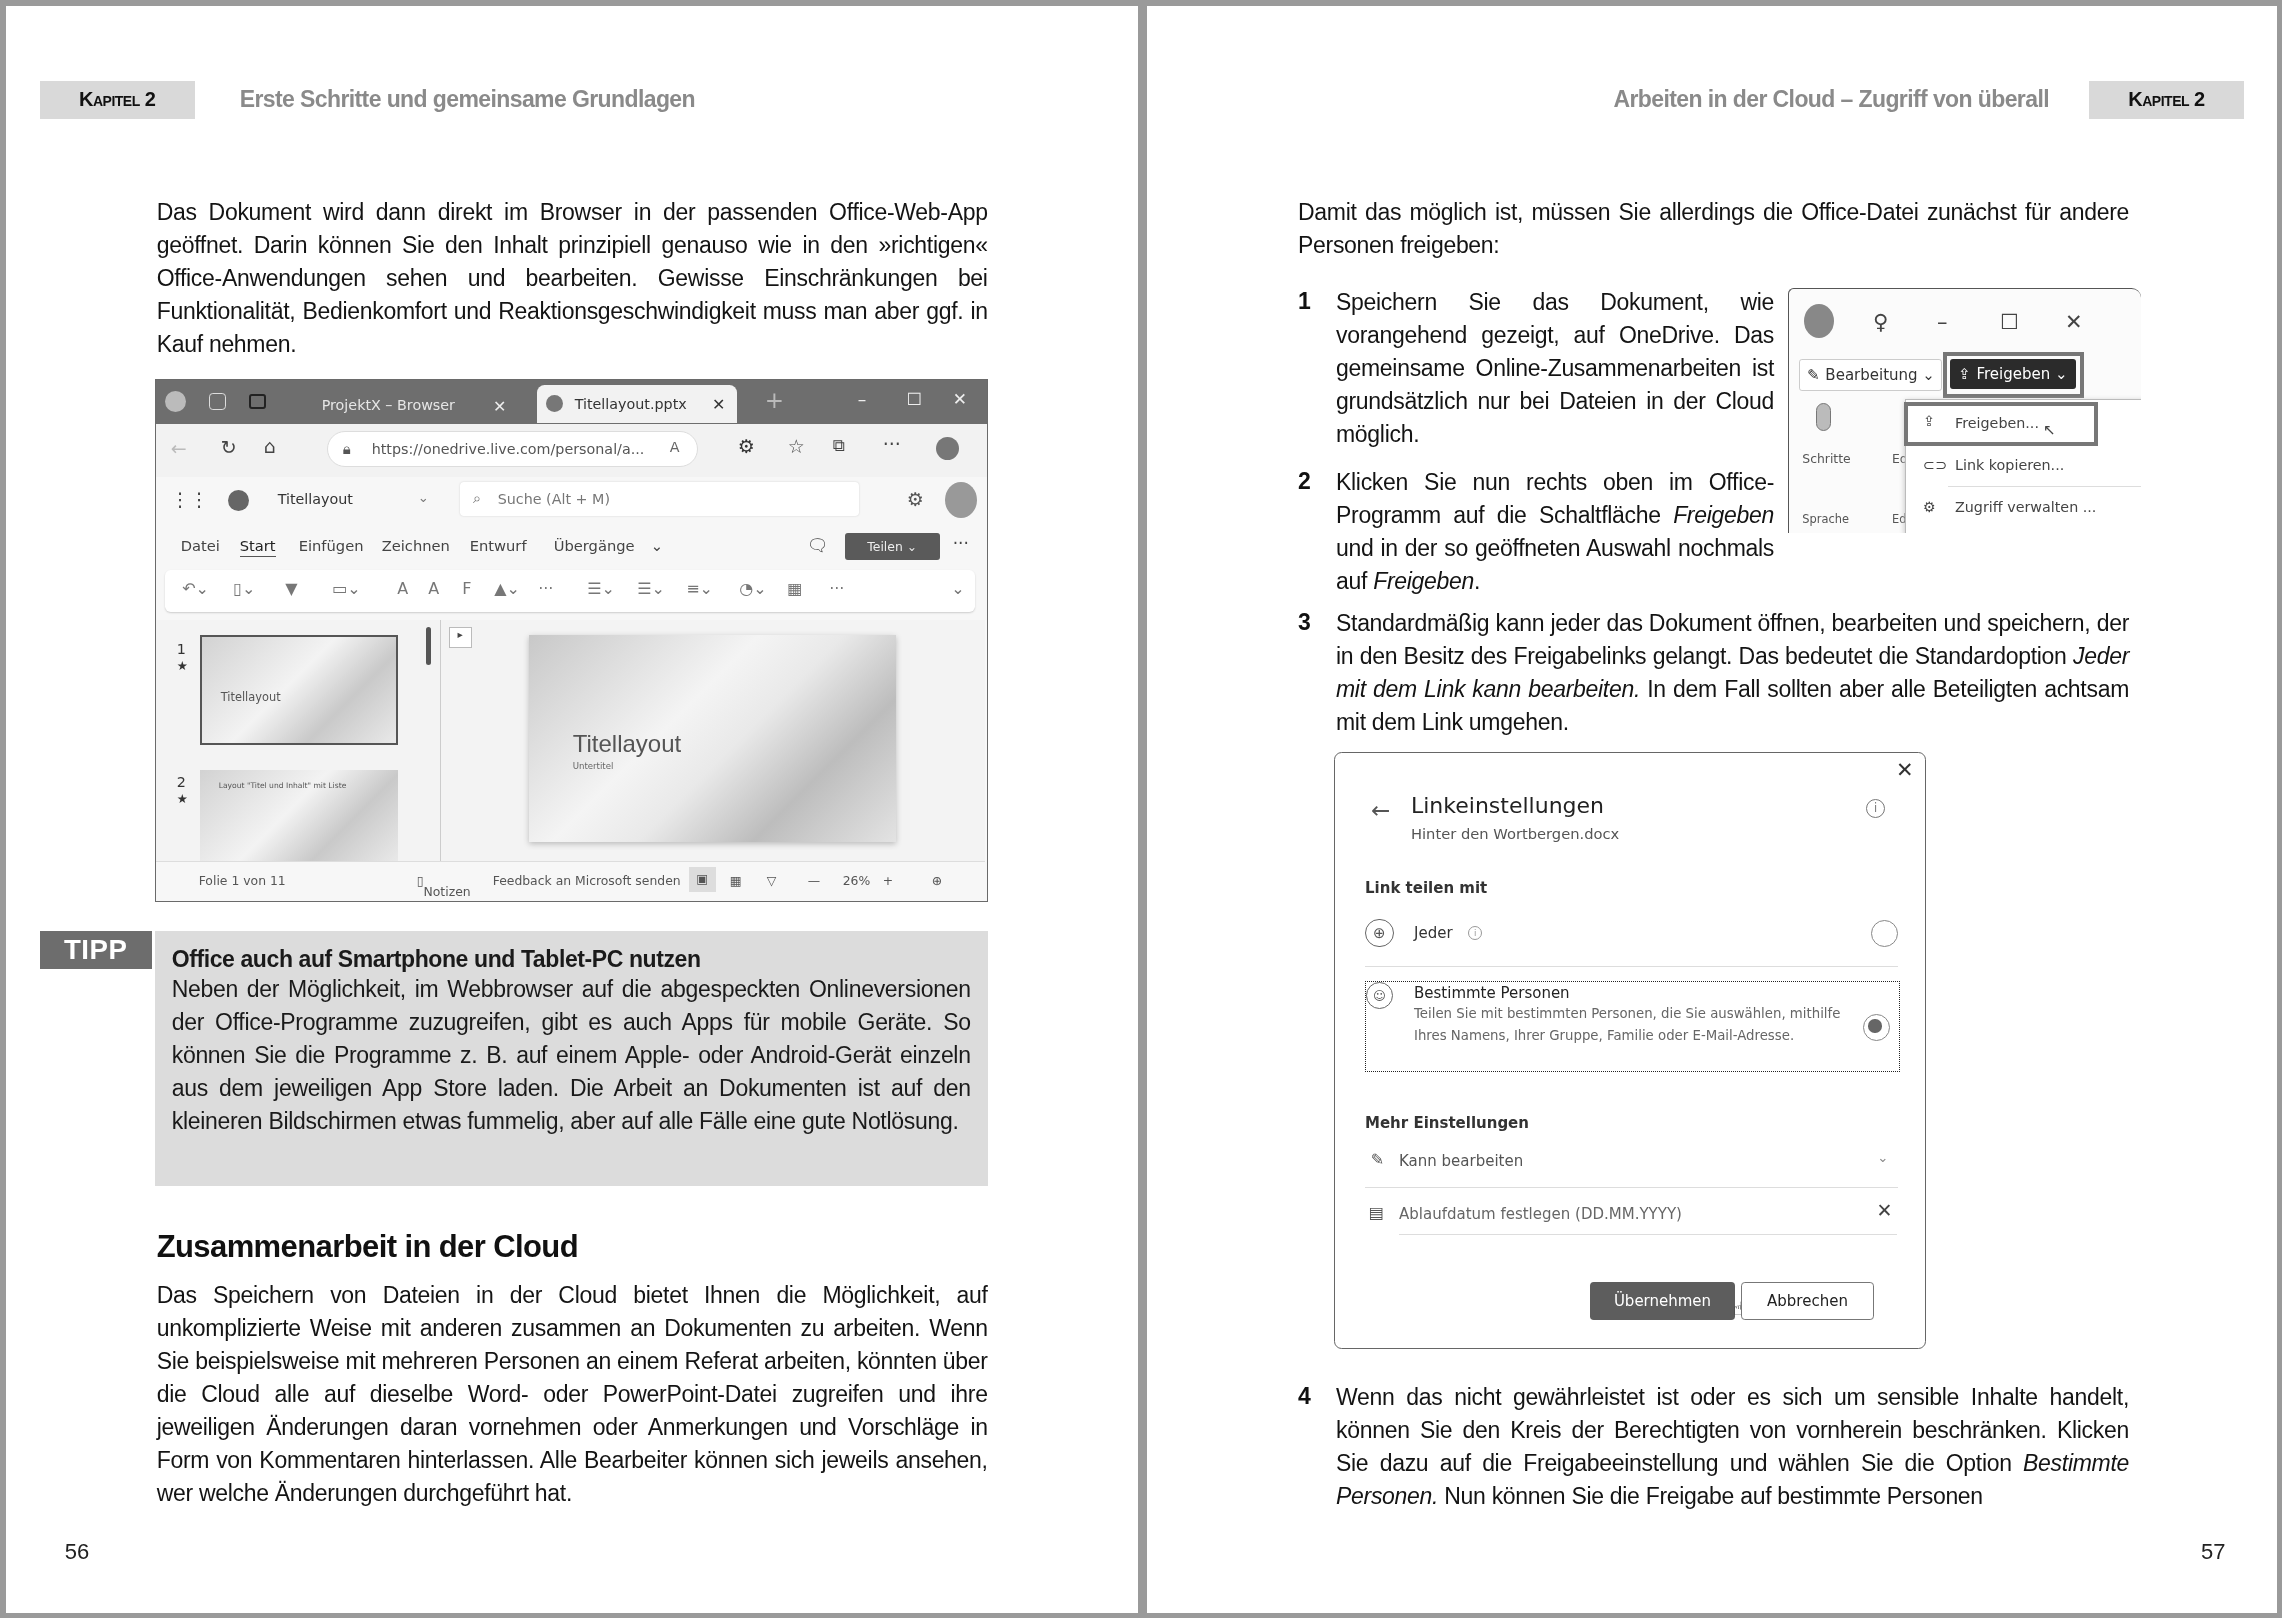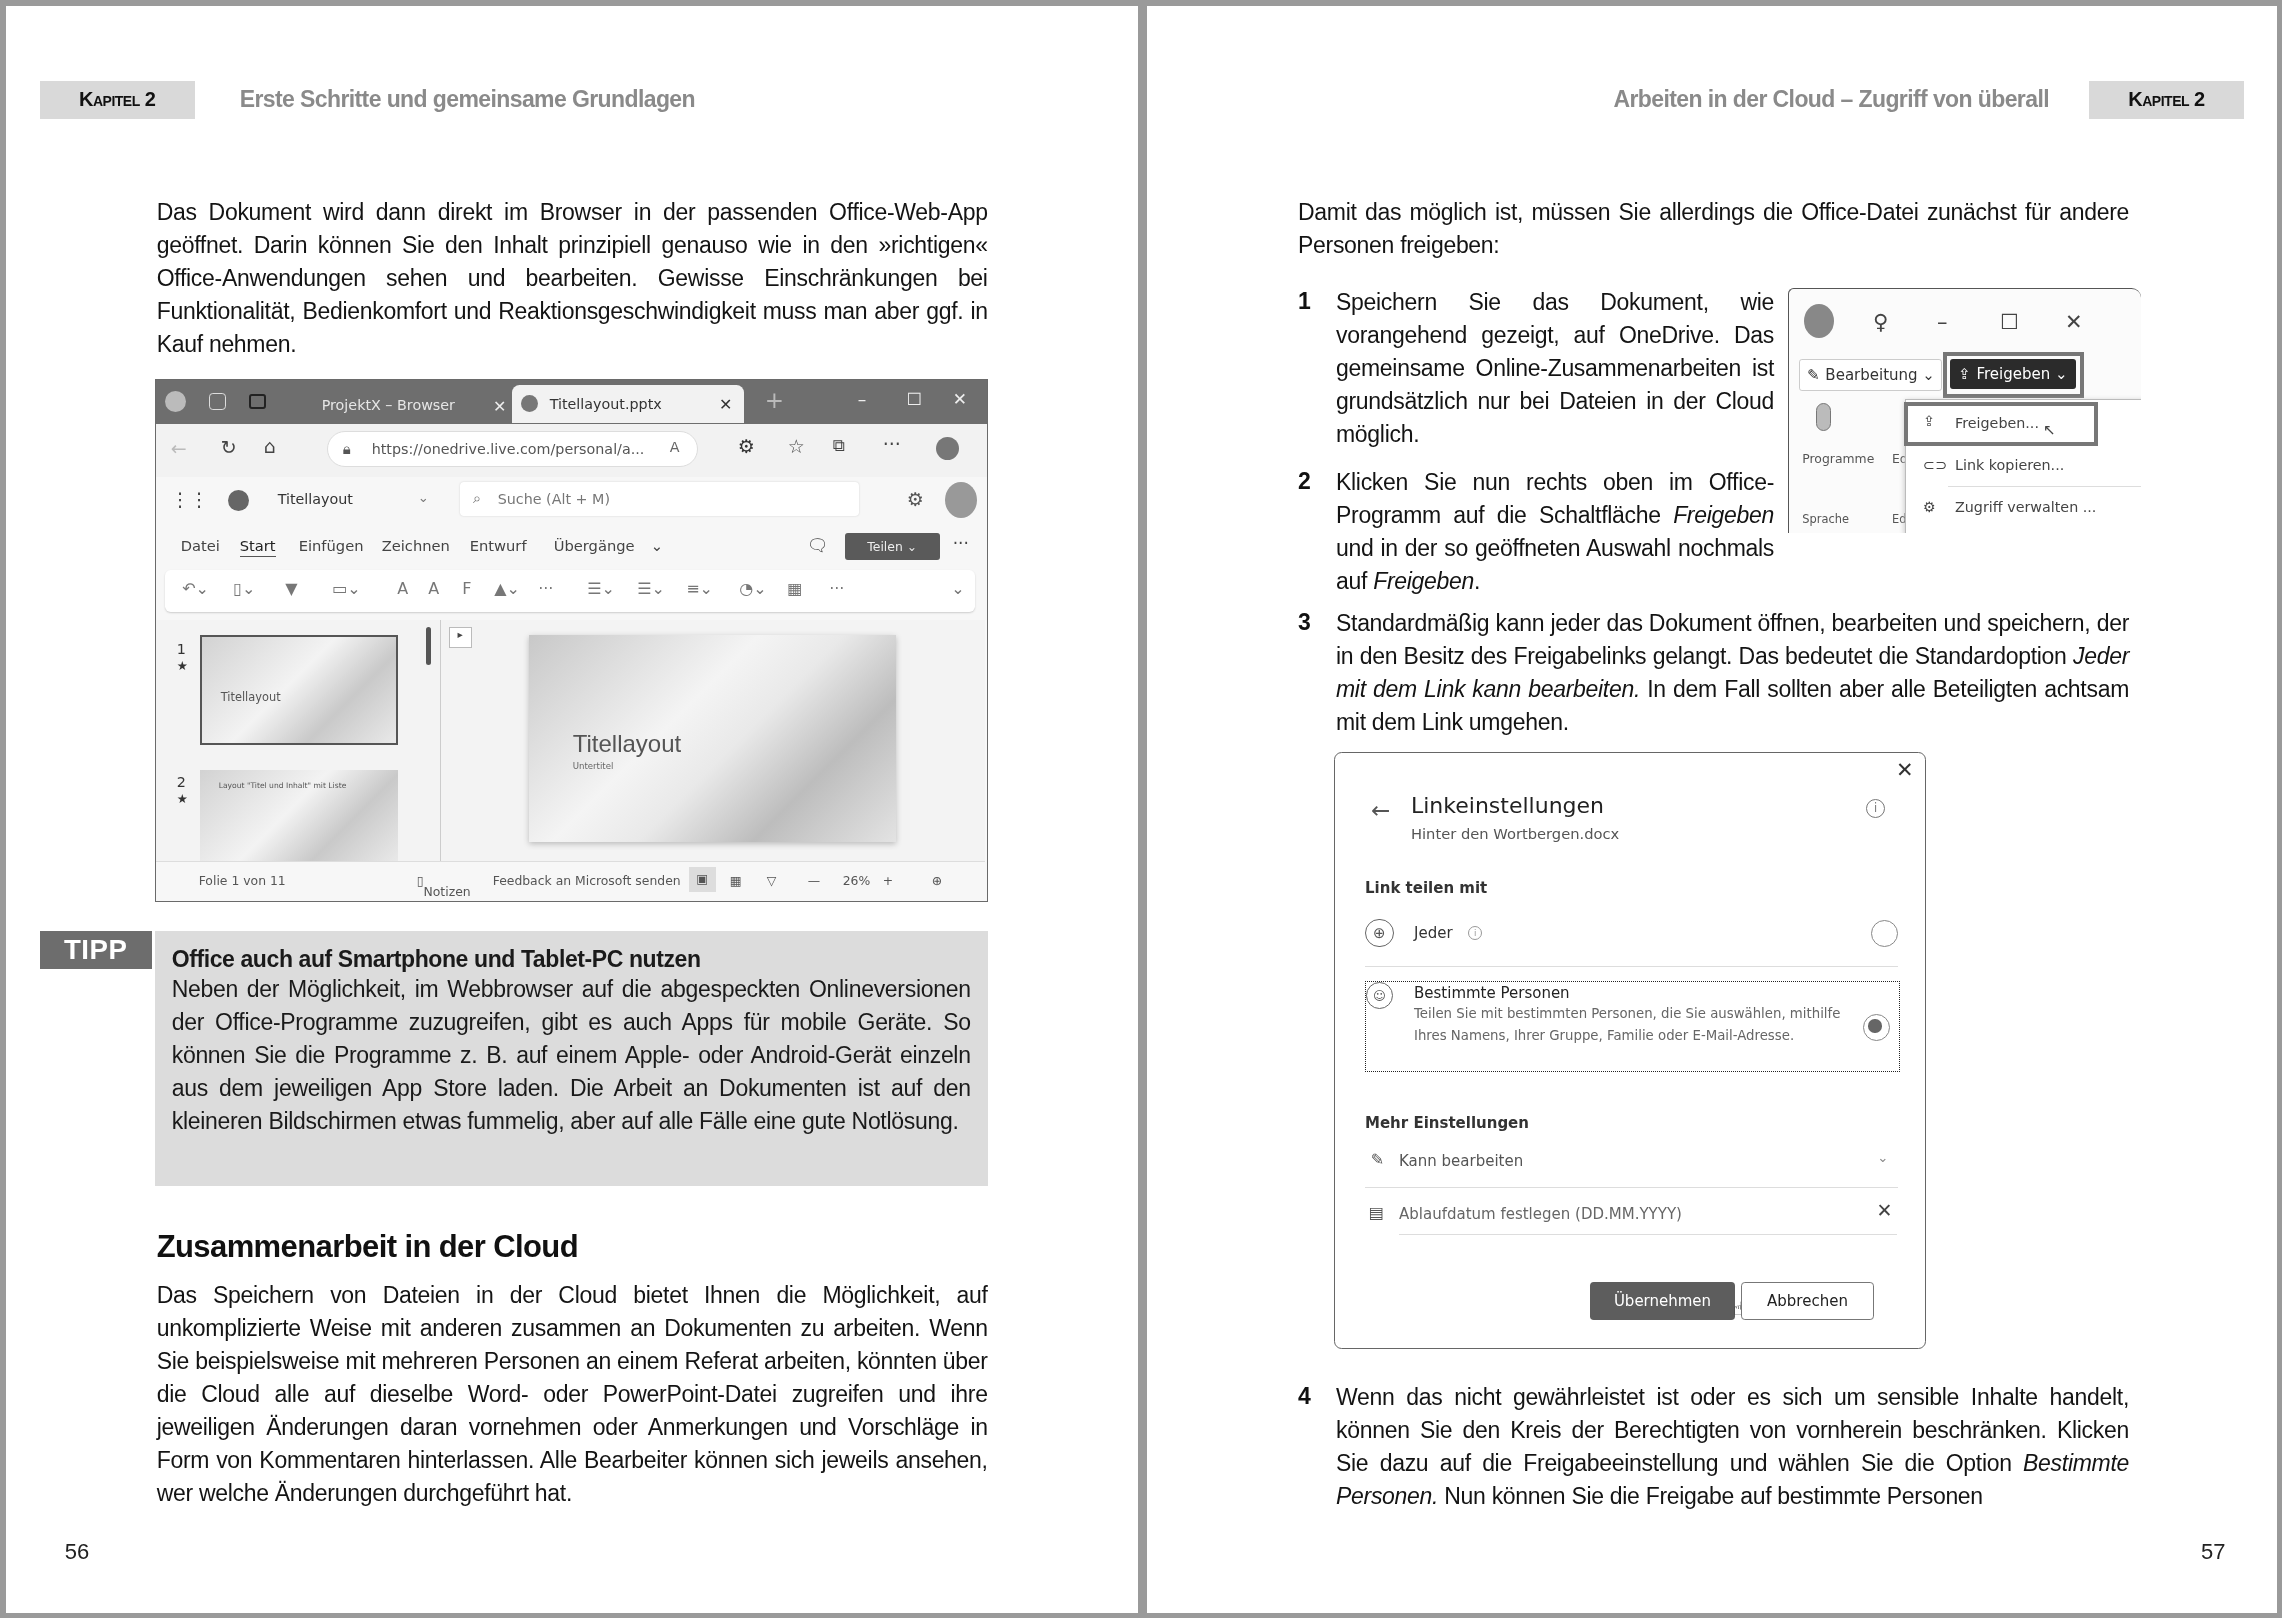--- a/index.html
+++ b/index.html
@@ -29,21 +29,21 @@
     display: flex; align-items: center; justify-content: center; letter-spacing: 0.5px; }
   .tipp-box { position: absolute; left: 149px; top: 925px; width: 833px; height: 255px; background: #dcdcdc; padding: 14.3px 17px 0 17px; }
   .tipp-title { font-weight: bold; font-size: 23px; line-height: 28.5px; letter-spacing: -0.4px; }
   .tipp-body { font-size: 23px; line-height: 33px; text-align: justify; letter-spacing: -0.3px; }
 
   
   .browser { position: absolute; left: 149px; top: 373px; width: 833px; height: 523px; background: #f7f7f7; border: 1.9px solid #6a6a6a; overflow: hidden; font-family: "DejaVu Sans", sans-serif; color: #444; }
   .tabbar { height: 44px; background: #6e6e6e; position: relative; }
   .tabbar .ic { position: absolute; top: 11.4px; width: 21px; height: 21px; }
   .tab-inactive { position: absolute; left: 143px; top: 7.6px; width: 219px; height: 36px; color: #e6e6e6; font-size: 14.3px; display: flex; align-items: center; padding-left: 23px; }
-  .tab-active { position: absolute; left: 356px; top: 5.7px; width: 232px; height: 38px; background: #f2f2f2; border-radius: 7.6px 7.6px 0 0; font-size: 14.3px; color: #333; display: flex; align-items: center; padding-left: 38px; }
+  .tab-active { position: absolute; left: 381px; top: 5.7px; width: 200px; height: 38px; background: #f2f2f2; border-radius: 7.6px 7.6px 0 0; font-size: 14.3px; color: #333; display: flex; align-items: center; padding-left: 38px; }
   .tab-x { position: absolute; right: 11.4px; top: 9.5px; font-size: 16px; }
   .addrbar { height: 53px; background: #f2f2f2; position: relative; }
   .url { position: absolute; left: 171px; top: 7.6px; width: 371px; height: 36px; border-radius: 18px; background: #fff; border: 1px solid #ddd; font-size: 14.3px; color: #555; display: flex; align-items: center; padding-left: 44px; }
   .apphead { height: 49px; background: #f7f7f7; position: relative; }
   .search { position: absolute; left: 304px; top: 5.7px; width: 399px; height: 34px; background: #fff; border-radius: 3.8px; font-size: 14.3px; color: #777; display: flex; align-items: center; padding-left: 38px; box-shadow: 0 0 1.9px #ccc; }
   .menubar { height: 42px; position: relative; font-size: 14.7px; color: #444; }
   .menubar span.mi { position: absolute; top: 11.4px; }
   .menubar span.active { border-bottom: 1.9px solid #555; padding-bottom: 1.9px; color: #222; }
   .share-btn { position: absolute; left: 689px; top: 7.6px; width: 95px; height: 27px; background: #5a5a5a; border-radius: 2.9px; color: #eee; font-size: 12.4px; display: flex; align-items: center; justify-content: center; }
   .ribbon { position: absolute; left: 9.5px; top: 190px; width: 810px; height: 42px; background: #fff; border-radius: 5.7px; box-shadow: 0 1px 1.9px #ccc; font-size: 16px; color: #777; }
@@ -255,21 +255,21 @@
         <span style="margin-right:5.7px;">✎</span>
         <span>Bearbeitung</span>&nbsp;⌄
       </div>
       <div class="frg-wrap">
         <div class="frg">
           <span style="margin-right:5.7px;">⇪</span>
           <span>Freigeben</span>&nbsp;⌄
         </div>
       </div>
       <span style="position:absolute;left:27px;top:114px;width:15px;height:28.5px;border-radius:7.6px;background:#bbb;border:1.4px solid #777;"></span>
-      <span class="lbl" style="left:13.3px;top:162px;">Programme</span>
+      <span class="lbl" style="left:13.3px;top:162px;">Schritte</span>
       <span class="lbl" style="left:103px;top:162px;">Edit</span>
       <span class="lbl" style="left:13.3px;top:223px;font-size:11.4px;">Sprache</span>
       <span class="lbl" style="left:103px;top:223px;font-size:11.4px;">Editor</span>
       <div class="dd">
         <div class="dd-sel"></div>
         <span class="dd-item" style="top:13.3px;">⇪</span>
         <span class="dd-item" style="left:49px;top:15px;">Freigeben...</span>
         <span class="dd-item" style="left:137px;top:21px;font-size:15px;">↖</span>
         <span class="dd-item" style="top:57px;">⊂⊃</span>
         <span class="dd-item" style="left:49px;top:57px;">Link kopieren...</span>

